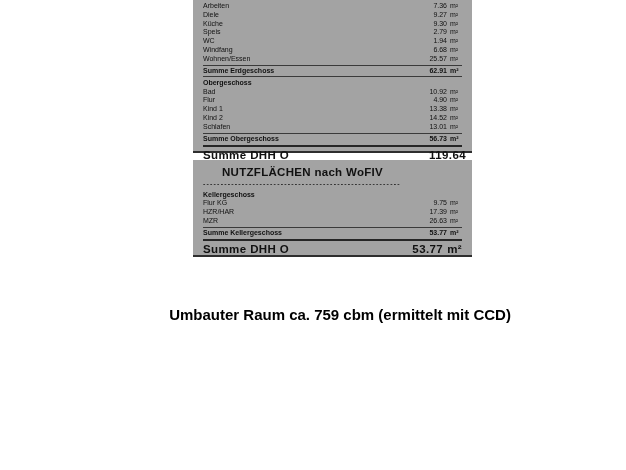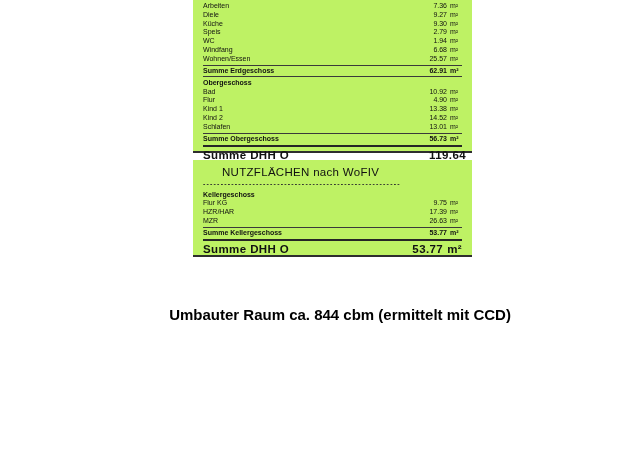--- a/index.html
+++ b/index.html
@@ -1,35 +1,35 @@
 <!DOCTYPE html>
 <html><head>
 <meta charset="utf-8">
 <style>
   html,body{margin:0;padding:0;width:626px;height:470px;background:#ffffff;
     font-family:"Liberation Sans","DejaVu Sans",sans-serif;color:#111;overflow:hidden;}
-  .panel{position:absolute;left:193px;width:279px;background:#bef264;
+  .panel{position:absolute;left:193px;width:279px;background:#a3a3a3;
     box-sizing:border-box;padding:0 10px;}
   #panel-wohnflaechen{top:0;height:153px;padding-top:2px;border-bottom:2px solid #2e2e2e;}
   #panel-nutzflaechen{top:160px;height:97px;padding-top:6px;border-bottom:2px solid #2e2e2e;}
   .row{display:flex;justify-content:space-between;align-items:baseline;
     height:8.8px;line-height:8.8px;font-size:7px;white-space:nowrap;}
   .row .lbl{flex:1;overflow:hidden;}
   .row .num{width:34px;text-align:right;}
   .row .unit{width:12px;text-align:left;margin-left:3px;}
   .row.bold{font-weight:bold;}
   .section-header{font-weight:bold;font-size:7px;height:9.2px;line-height:9.2px;}
   .rule{border-top:1px solid #3a3a3a;margin:1px 0;height:0;}
   .rule.thick{border-top:2px solid #262626;margin:2px 0 1px;}
   .total-row{display:flex;justify-content:space-between;align-items:baseline;
     font-weight:bold;font-size:11.5px;height:14px;line-height:14px;
     letter-spacing:0.4px;white-space:nowrap;}
   .total-row .num{text-align:right;}
   .total-row .unit{margin-left:4px;}
-  .nf-title{font-weight:normal;font-size:11.5px;line-height:13px;letter-spacing:0.3px;
+  .nf-title{font-weight:bold;font-size:11.5px;line-height:13px;letter-spacing:0.3px;
     white-space:nowrap;padding-left:19px;}
   .nf-divider{font-weight:bold;font-size:7px;line-height:8px;letter-spacing:1.2px;
     color:#2e2e2e;white-space:nowrap;overflow:hidden;margin:1px 0 2px;}
   .kg-header{margin-top:2px;}
   #footer-note{position:absolute;top:306px;left:340px;transform:translateX(-50%);
     font-weight:bold;font-size:15px;white-space:nowrap;color:#000;}
 </style>
 </head>
 <body>
 
@@ -156,13 +156,13 @@
 
   <div class="total-row">
     <span class="lbl">Summe DHH O</span>
     <span style="display:flex;align-items:baseline;">
       <span class="num">53.77</span>
       <span class="unit">m²</span>
     </span>
   </div>
 </div>
 
-<div id="footer-note">Umbauter Raum ca. 844 cbm (ermittelt mit CCD)</div>
+<div id="footer-note">Umbauter Raum ca. 759 cbm (ermittelt mit CCD)</div>
 
 </body></html>

